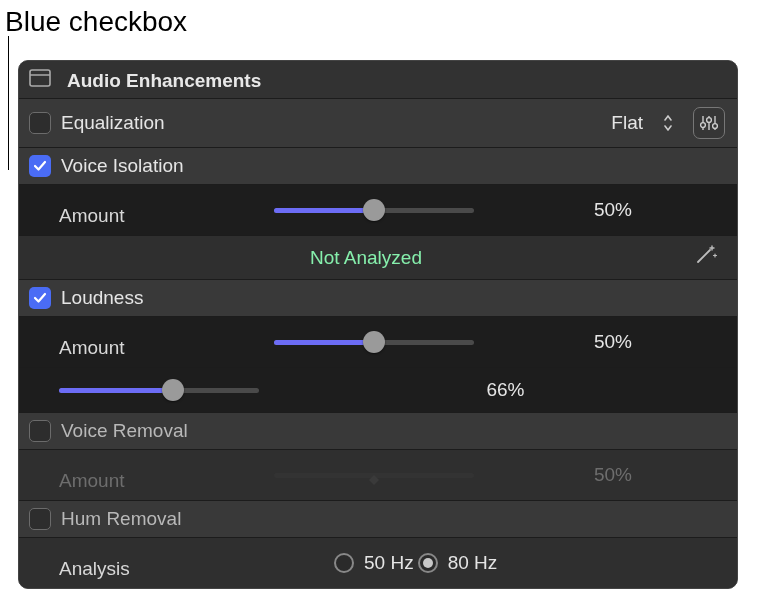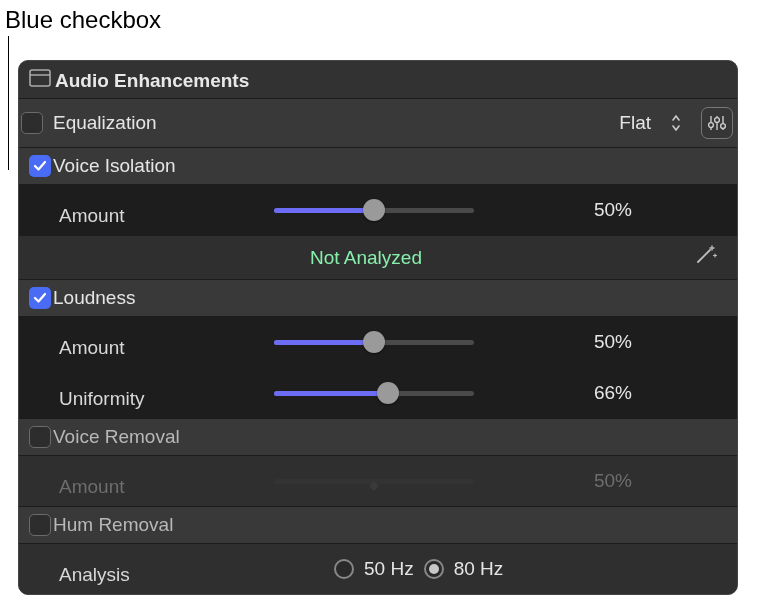--- a/index.html
+++ b/index.html
@@ -11,21 +11,21 @@
     body {
       background: #fff;
       width: 758px;
       height: 614px;
       position: relative;
     }
     .callout-label {
       position: absolute;
       top: 6px;
       left: 5px;
-      font-size: 24px;
+      font-size: 28px;
       color: #000;
       font-weight: 400;
     }
     .callout-line {
       position: absolute;
       top: 36px;
       left: 8px;
       width: 1px;
       height: 134px;
       background: #000;
@@ -41,45 +41,45 @@
       color: #ddd;
       font-size: 19px;
       overflow: hidden;
     }
     .panel-header {
       display: flex;
       align-items: center;
       padding: 8px 10px 6px 10px;
       background: #323232;
       border-bottom: 1px solid #1c1c1c;
-      gap: 4px;
+      gap: 16px;
     }
     .panel-header-title {
       font-weight: 600;
       color: #e8e8e8;
     }
     .window-icon-svg {
       width: 22px;
       height: 18px;
     }
     .eq-row {
       display: flex;
       align-items: center;
-      padding: 8px 2px;
+      padding: 8px 10px;
       background: #393939;
       border-bottom: 1px solid #1c1c1c;
       gap: 10px;
     }
     .group-header {
       display: flex;
       align-items: center;
       padding: 7px 10px;
       background: #393939;
       border-bottom: 1px solid #1c1c1c;
-      gap: 2px;
+      gap: 10px;
     }
     .group-header.inactive .header-text {
       color: #b8b8b8;
     }
     .header-text {
       color: #e5e5e5;
       font-weight: 400;
     }
     .param-row {
       display: flex;
@@ -224,21 +224,21 @@
     .radio.selected .radio-dot {
       width: 10px;
       height: 10px;
       background: #c8c8c8;
       border-radius: 50%;
       display: block;
     }
     .radio-group {
       flex: 1;
       display: flex;
-      gap: 10px;
+      gap: 4px;
       align-items: center;
       justify-content: flex-start;
       padding-left: 60px;
     }
     .radio-item { display: flex; gap: 10px; align-items: center; }
     .radio-label { color: #e5e5e5; }
   </style>
 </head>
 <body>
 
@@ -328,21 +328,20 @@
       <span class="slider-fill" style="width:50%"></span>
       <span class="slider-thumb" style="left:50%"></span>
     </span>
     <span class="param-value-wrap">
       <span class="param-value">50</span>
       <span class="param-unit">%</span>
     </span>
   </div>
 
   <div class="param-row dark">
-    <span class="param-label">Uniformity</span>
     <span class="slider-wrap">
       <span class="slider-track"></span>
       <span class="slider-fill" style="width:57%"></span>
       <span class="slider-thumb" style="left:57%"></span>
     </span>
     <span class="param-value-wrap">
       <span class="param-value">66</span>
       <span class="param-unit">%</span>
     </span>
   </div>

